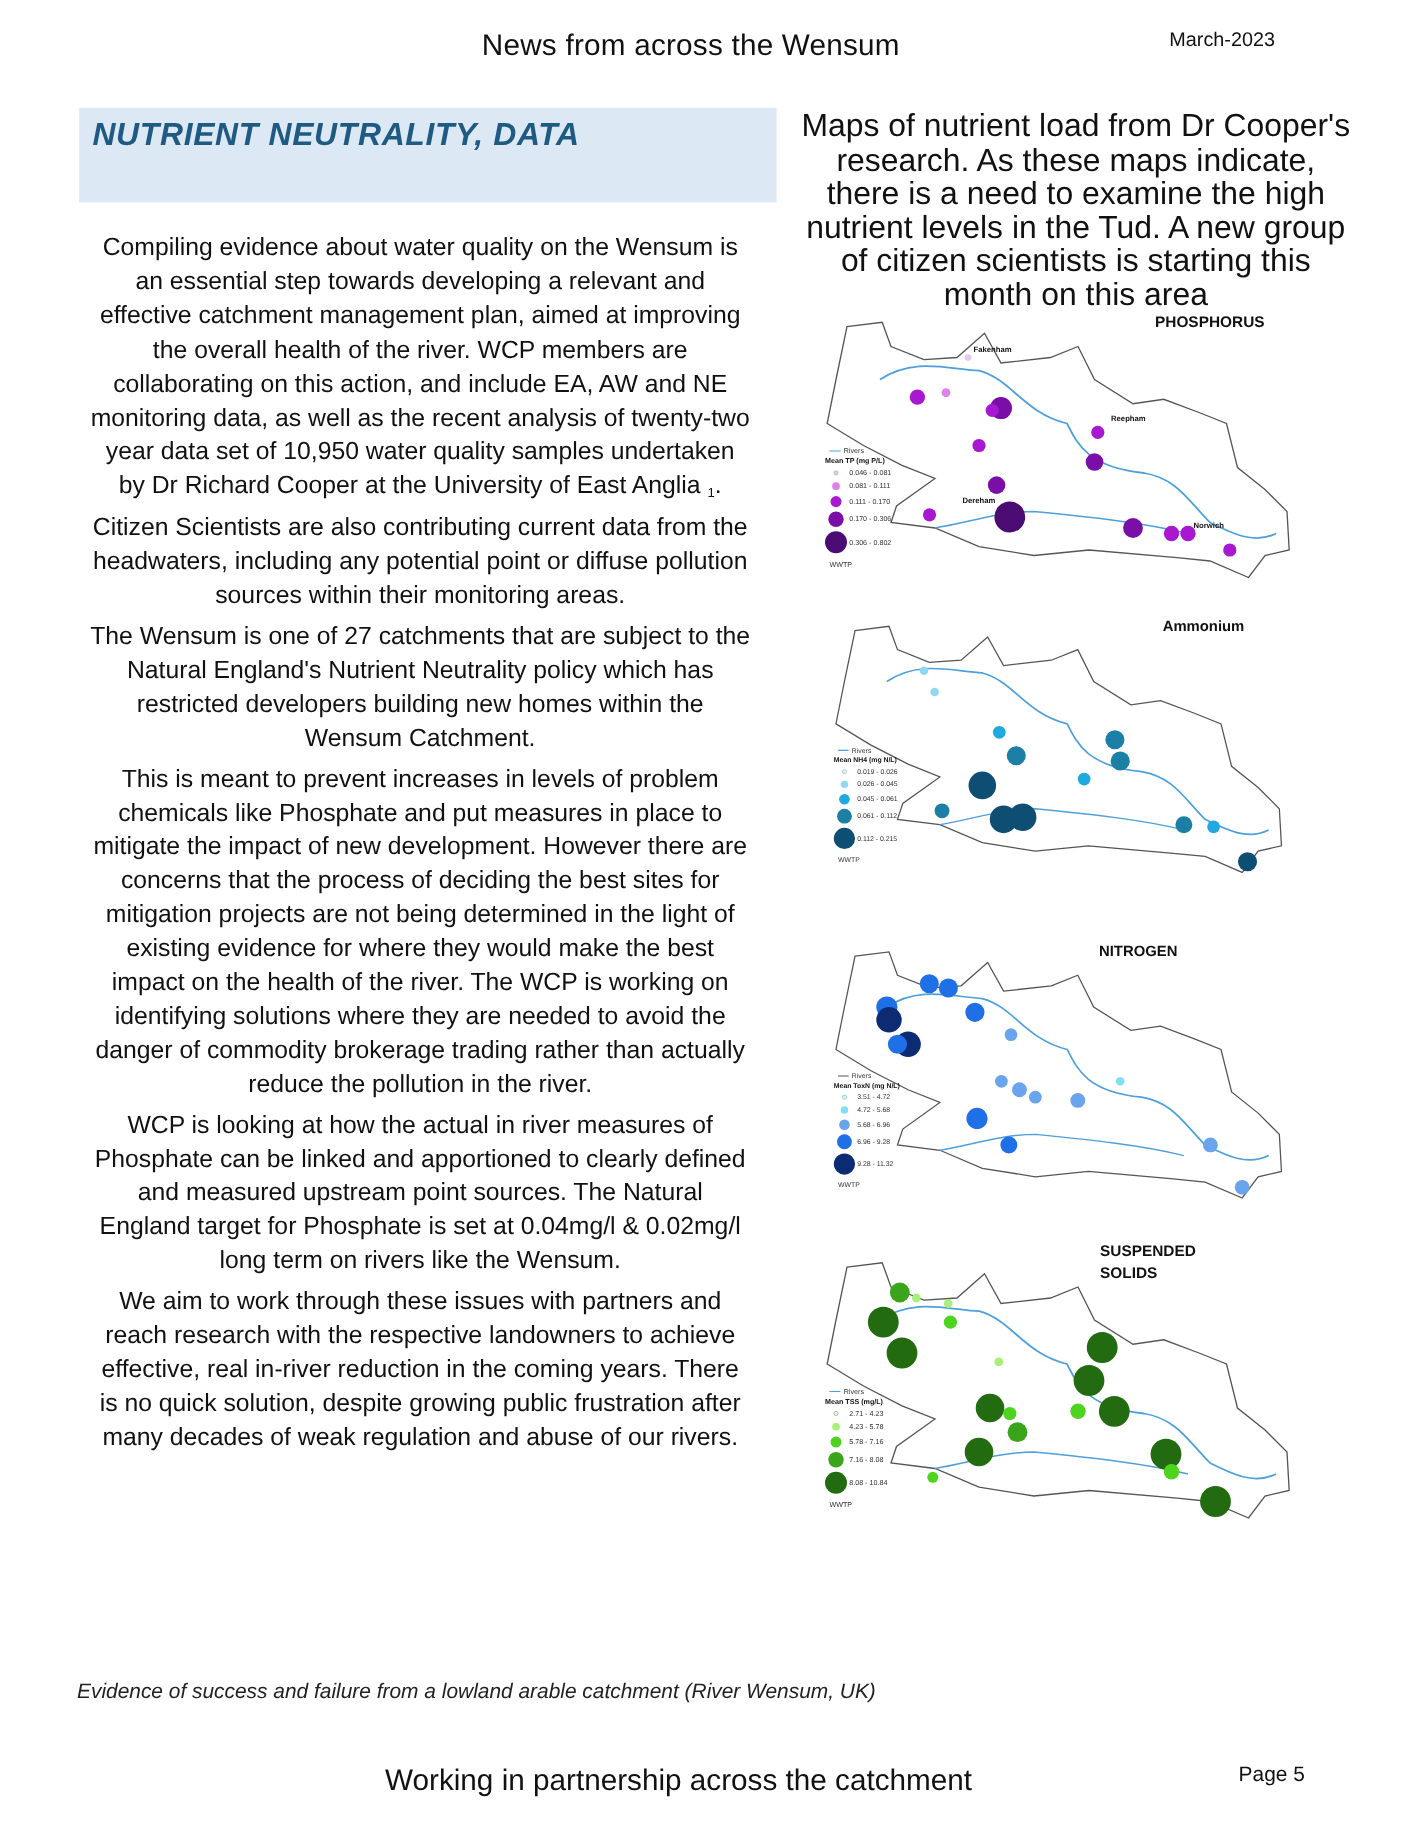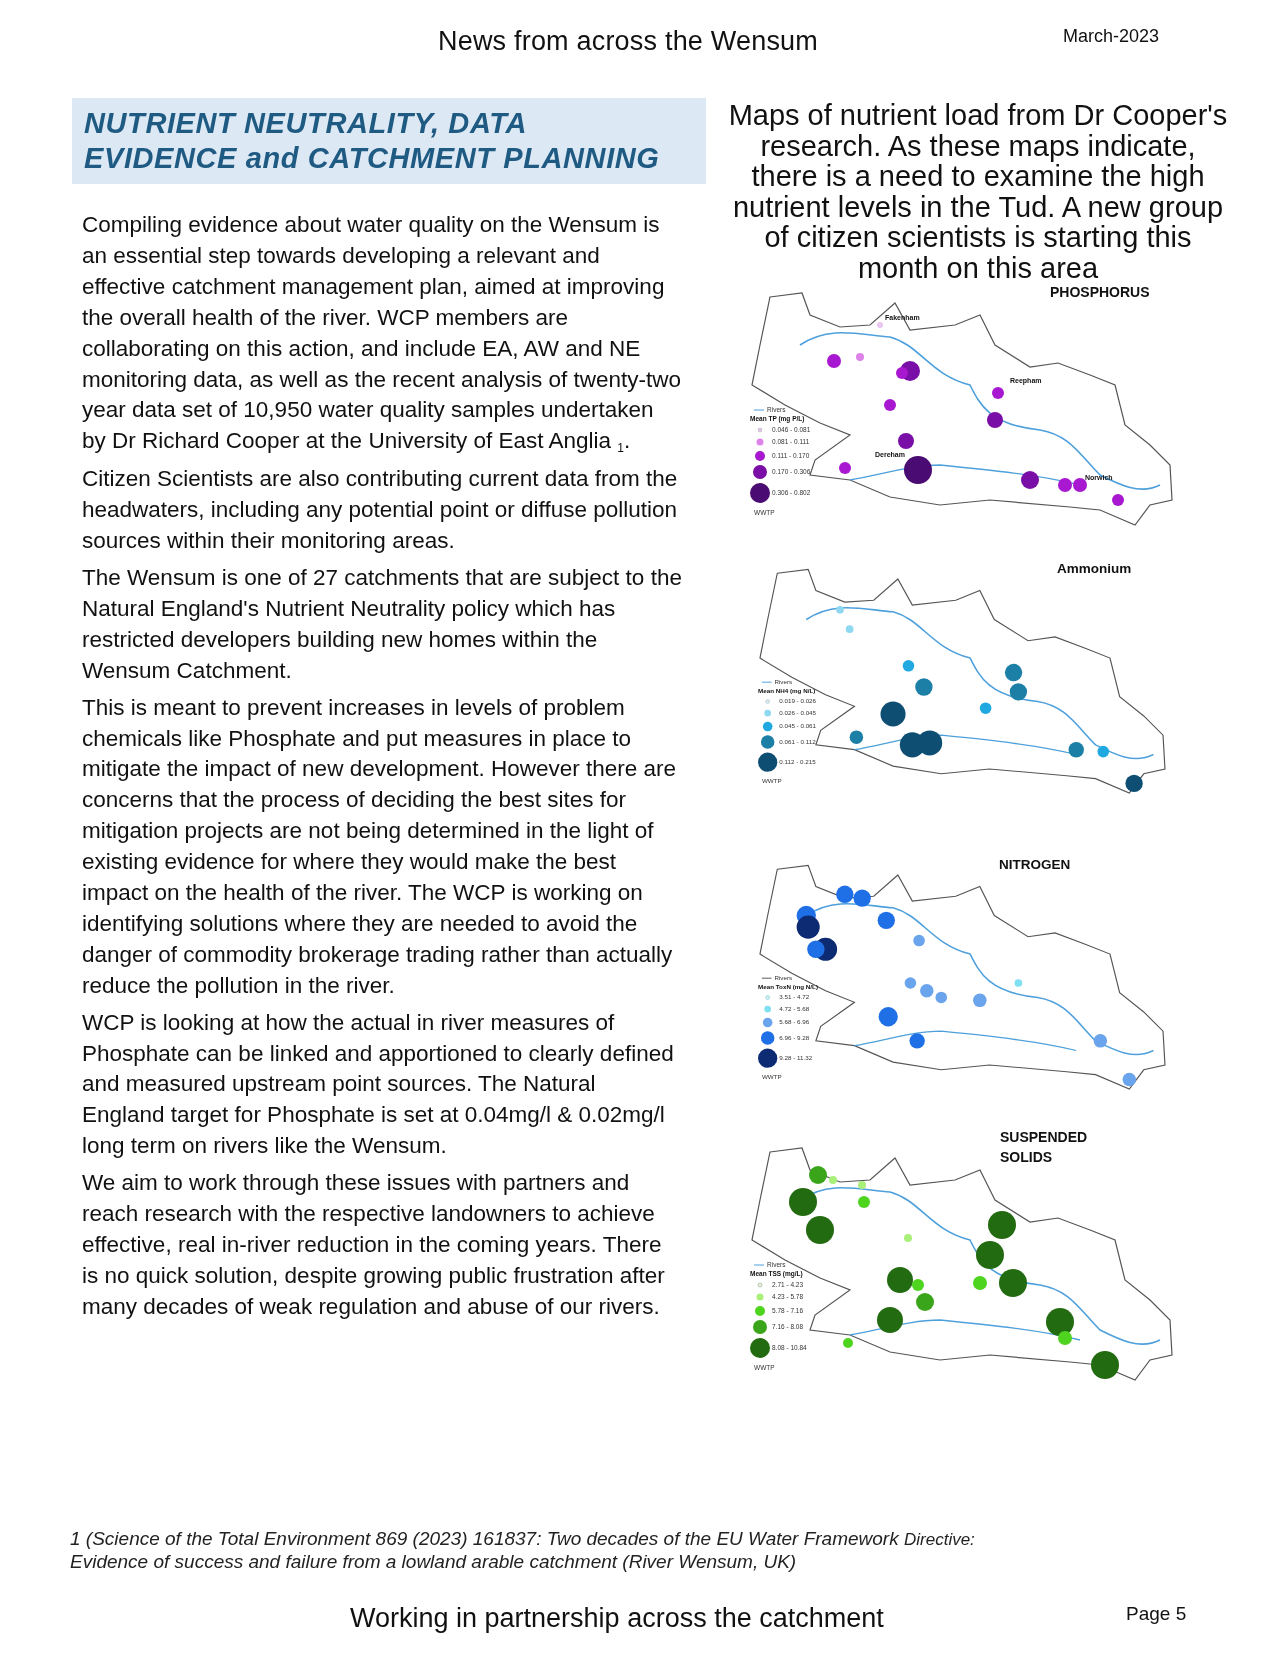--- a/index.html
+++ b/index.html
@@ -3,40 +3,39 @@
 <meta charset="utf-8">
 <style>
   html, body { margin: 0; padding: 0; background: #ffffff; }
   body { width: 1275px; height: 1662px; position: relative; overflow: hidden; font-family: "Liberation Sans", sans-serif; color: #111; }
   .abs { position: absolute; }
   .hdr-center { left: 438px; top: 26px; font-size: 27px; letter-spacing: 0.2px; text-align: right; }
   .hdr-right { left: 1063px; top: 26px; font-size: 18px; }
   .title-box { left: 72px; top: 98px; width: 634px; height: 86px; background: #dce8f4; font-style: italic; }
   .title-box .t { position: absolute; left: 12px; top: 8px; font-size: 29px; font-weight: bold; color: #1f5a83; line-height: 35px; letter-spacing: 0.6px; }
   .body-col { left: 82px; top: 210px; width: 600px; font-size: 22.5px; line-height: 30.9px; }
-  .body-col p { margin: 0 0 6px 0; }
+  .body-col p { margin: 0 0 6px 0; text-align: center; }
   .sub { font-size: 12px; vertical-align: -4px; }
   .right-intro { left: 728px; top: 100px; width: 500px; font-size: 29px; line-height: 30.5px; text-align: center; }
   .map { left: 740px; width: 470px; }
   .map svg { display: block; }
   .foot-note { left: 70px; top: 1528px; width: 1020px; font-size: 19px; font-style: italic; line-height: 22px; color: #222; }
   .foot-note .dir { font-size: 17px; }
   .footer-center { left: 350px; top: 1603px; font-size: 27px; text-align: center; }
   .footer-right { left: 1126px; top: 1603px; font-size: 19px; }
 </style>
 </head>
 <body>
 
 <div class="abs hdr-center">News from across the Wensum</div>
 <div class="abs hdr-right">March-2023</div>
 
 <div class="abs title-box">
   <div class="t">
     <div>NUTRIENT NEUTRALITY, DATA</div>
-    <div>EVIDENCE and CATCHMENT PLANNING</div>
   </div>
 </div>
 
 <div class="abs body-col">
   <p><span>Compiling evidence about water quality on the Wensum is an essential step towards developing a relevant and effective catchment management plan, aimed at improving the overall health of the river. WCP members are collaborating on this action, and include EA, AW and NE monitoring data, as well as the recent analysis of twenty-two year data set of 10,950 water quality samples undertaken by Dr Richard Cooper at the University of East Anglia </span><span class="sub">1</span><span>.  Citizen Scientists are also contributing current data from the headwaters, including any potential point or diffuse pollution sources within their monitoring areas.</span></p>
   <p>The Wensum is one of 27 catchments that are subject to the Natural England's Nutrient Neutrality policy which has restricted developers building new homes within the Wensum Catchment.</p>
   <p>This is meant to prevent increases in levels of problem chemicals like Phosphate and put measures in place to mitigate the impact of new development. However there are concerns that the process of deciding the best sites for mitigation projects are not being determined in the light of existing evidence for where they would make the best impact on the health of the river. The WCP is working on identifying solutions where they are needed to avoid the danger of commodity brokerage trading rather than actually reduce the pollution in the river.</p>
   <p>WCP is looking at how the actual in river measures of Phosphate can be linked and apportioned to clearly defined and measured upstream point sources. The Natural England target for Phosphate is set at 0.04mg/l &amp; 0.02mg/l long term on rivers like the Wensum.</p>
   <p>We aim to work through these issues with partners and reach research with the respective landowners to achieve effective, real in-river reduction in the coming years. There is no quick solution, despite growing public frustration after many decades of weak regulation and abuse of our rivers.</p>
 </div>
@@ -207,18 +206,17 @@
       <circle cx="20" cy="207" r="7" fill="#3aa41a"></circle>
         <text x="32" y="209">7.16 - 8.08</text>
       <circle cx="20" cy="228" r="10" fill="#236b10"></circle>
         <text x="32" y="230">8.08 - 10.84</text>
       <text x="14" y="250">WWTP</text>
     </g>
   </svg>
 </div>
 
 <div class="abs foot-note">
-  <div><span>1 (Science of the Total Environment 869 (2023) 161837: Two decades of the EU Water Framework </span><span class="dir">Directive:</span></div>
   <div>Evidence of success and failure from a lowland arable catchment (River Wensum, UK)</div>
 </div>
 
 <div class="abs footer-center">Working in partnership across the catchment</div>
 <div class="abs footer-right">Page 5</div>
 
 </body></html>

